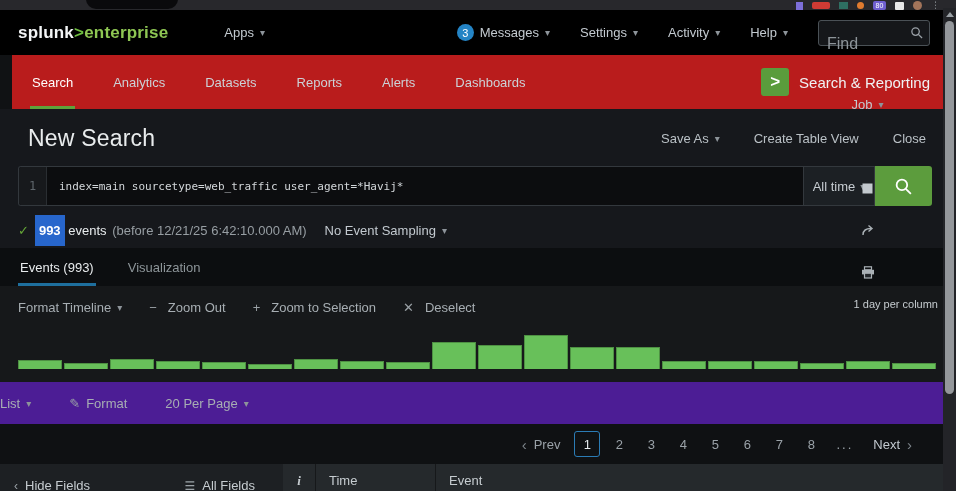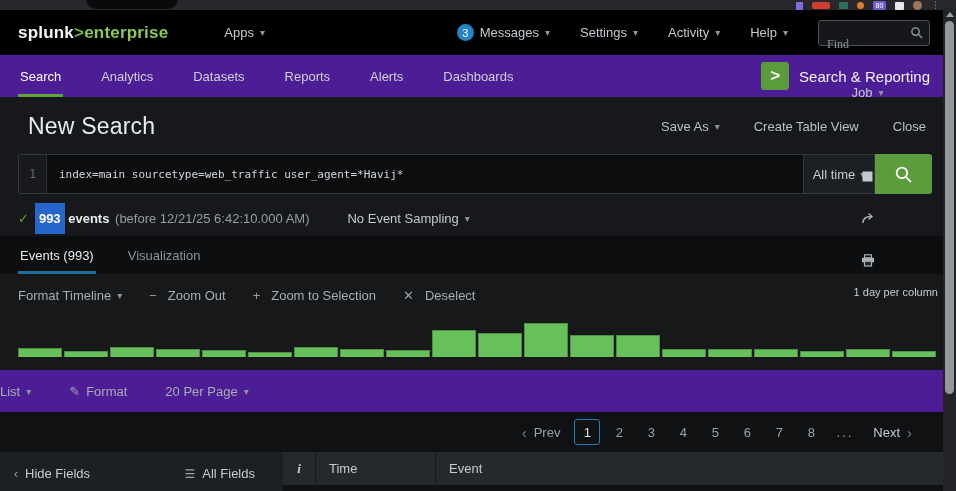--- a/index.html
+++ b/index.html
@@ -25,25 +25,25 @@
   .logo { font-size:17px; font-weight:bold; letter-spacing:0.2px; white-space:nowrap; }
   .logo .lw { color:#f3f5f6; }
   .logo .lc { color:#6dbd3f; font-weight:bold; }
   .logo .lp { color:#8ec653; font-weight:bold; }
   .menu-item { display:flex; align-items:center; gap:6px; color:#c3cad0; font-size:13px; cursor:default; white-space:nowrap; }
   .apps { margin-left:56px; }
   .caret { font-size:10px; color:#8d949a; }
   .bar-right { margin-left:auto; display:flex; align-items:center; gap:30px; }
   .msg-badge { width:17px; height:17px; border-radius:50%; background:#2484c5; color:#fff; font-size:11px; display:flex; align-items:center; justify-content:center; }
   .findbox { width:112px; height:26px; border:1px solid #4a5156; border-radius:3px; background:#15171a; display:flex; align-items:center; padding:0 6px 0 8px; }
-  .findbox input { flex:1; min-width:0; background:transparent; border:none; outline:none; color:#cfd4d8; font-size:12px; font-family:Liberation Serif, serif;margin-top:23px; }
+  .findbox input { flex:1; min-width:0; background:transparent; border:none; outline:none; color:#cfd4d8; font-size:16px; font-family:Liberation Sans, sans-serif;margin-top:23px; }
   .findbox input::placeholder { color:#8d9499; }
 
   
-  .appnav { height:42px; background:#4c1d95; display:flex; align-items:stretch; padding:0 26px 0 18px; }
+  .appnav { height:54px; background:#b91c1c; display:flex; align-items:stretch; padding:0 26px 0 18px;margin-left:12px; }
   .nav-items { display:flex; align-items:stretch; }
   .nav-item { display:flex; align-items:center; padding:0 2px; margin-right:36px; font-size:13px; color:#ccd2d7; border-bottom:3px solid transparent; border-top:3px solid transparent; cursor:default; }
   .nav-item.active { color:#fff; border-bottom-color:#5ea33b; }
   .nav-right { margin-left:auto; display:flex; align-items:center; gap:10px; }
   .app-icon { width:28px; height:28px; border-radius:3px; background:#5a9c3c; color:#fff; font-weight:bold; font-size:17px; display:flex; align-items:center; justify-content:center; }
   .app-name { font-size:15px; color:#f0f2f4; }
 
   
   .band { position:relative; height:57px; background:#16181c; }
   .page-title { position:absolute; left:28px; top:16px; font-size:23px; color:#e9eced; font-weight:400; letter-spacing:0.2px; }
@@ -56,23 +56,23 @@
   .gutter { width:28px; background:#17191c; border-right:1px solid #2a2e32; color:#5f666c; font-size:12px; display:flex; align-items:center; justify-content:center; font-family:"DejaVu Sans Mono","Liberation Mono",monospace; }
   .query { flex:1; display:flex; align-items:center; padding-left:12px; font-family:"DejaVu Sans Mono","Liberation Mono",monospace; font-size:11px; color:#d3d7da; white-space:pre; }
   .timebox { width:72px; height:40px; background:#1c2024; border:1px solid #33383d; display:flex; align-items:center; justify-content:center; gap:5px; font-size:13px; color:#c6ccd1; }
   .searchbtn { width:57px; height:40px; background:#5c9c3d; border-radius:0 3px 3px 0; display:flex; align-items:center; justify-content:center; cursor:default; }
 
   
   .jobrow { height:36px; background:#16181c; display:flex; align-items:center; padding:0 30px 0 18px; font-size:13px; }
   .job-left { display:flex; align-items:center; gap:6px; white-space:nowrap; }
   .check { color:#65a637; font-size:13px; }
   .evt-count { background:#2766cc; color:#fff; font-weight:bold; padding:8px 4px;margin-top:25px; }
-  .evt-word { color:#e8ecee; font-weight:bold; }
+  .evt-word { color:#e8ecee; font-weight:normal; }
   .before { color:#979ea3; margin-left:2px; }
-  .sampling { margin-left:32px; }
+  .sampling { margin-left:12px; }
   .job-right { margin-left:auto; display:flex; align-items:center; gap:26px;flex-direction:column; }
   .icon-btn { display:flex; align-items:center; justify-content:center; width:16px; height:16px; }
   .verbose { display:flex; align-items:center; gap:7px; }
 
   
   .tabsbar { height:38px; background:#0c0e10; display:flex; align-items:stretch; padding-left:18px; }
   .tab { display:flex; align-items:center; margin-right:30px; padding:0 2px; font-size:13px; color:#8d9599; border-bottom:3px solid transparent; border-top:3px solid transparent; cursor:default; }
   .tab.active { color:#e7eaec; border-bottom-color:#1e6f9e; }
 
   

